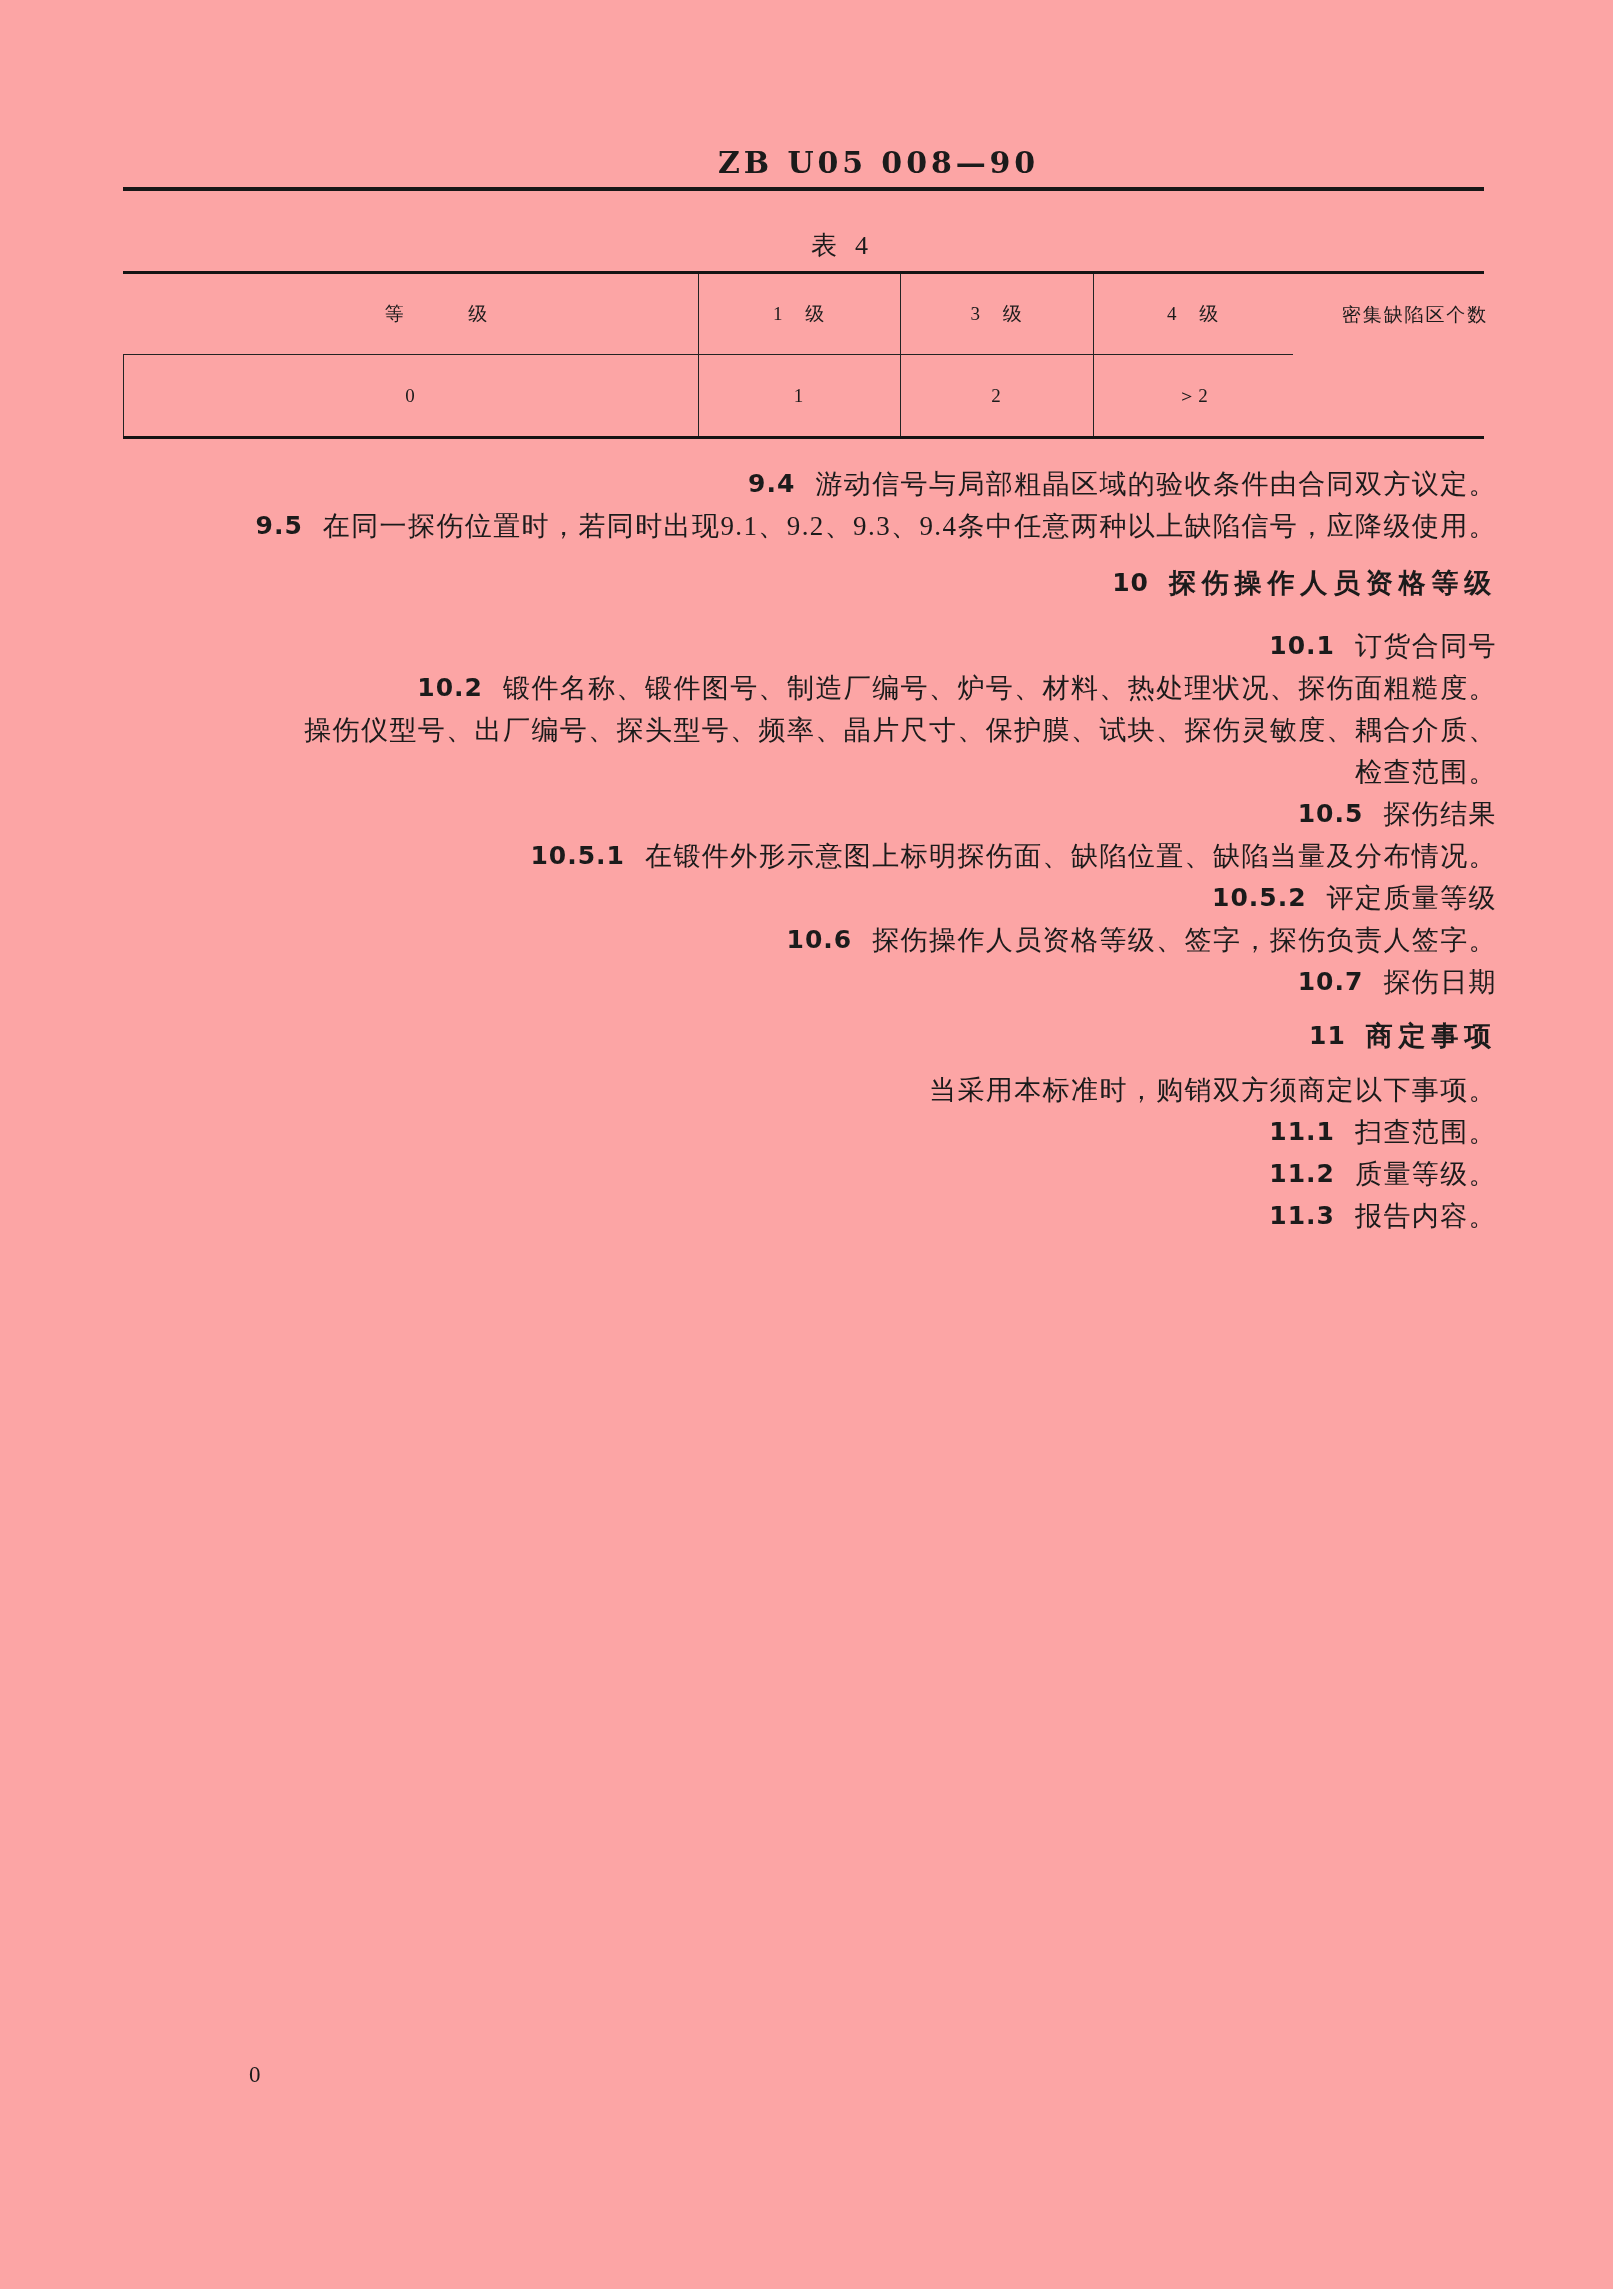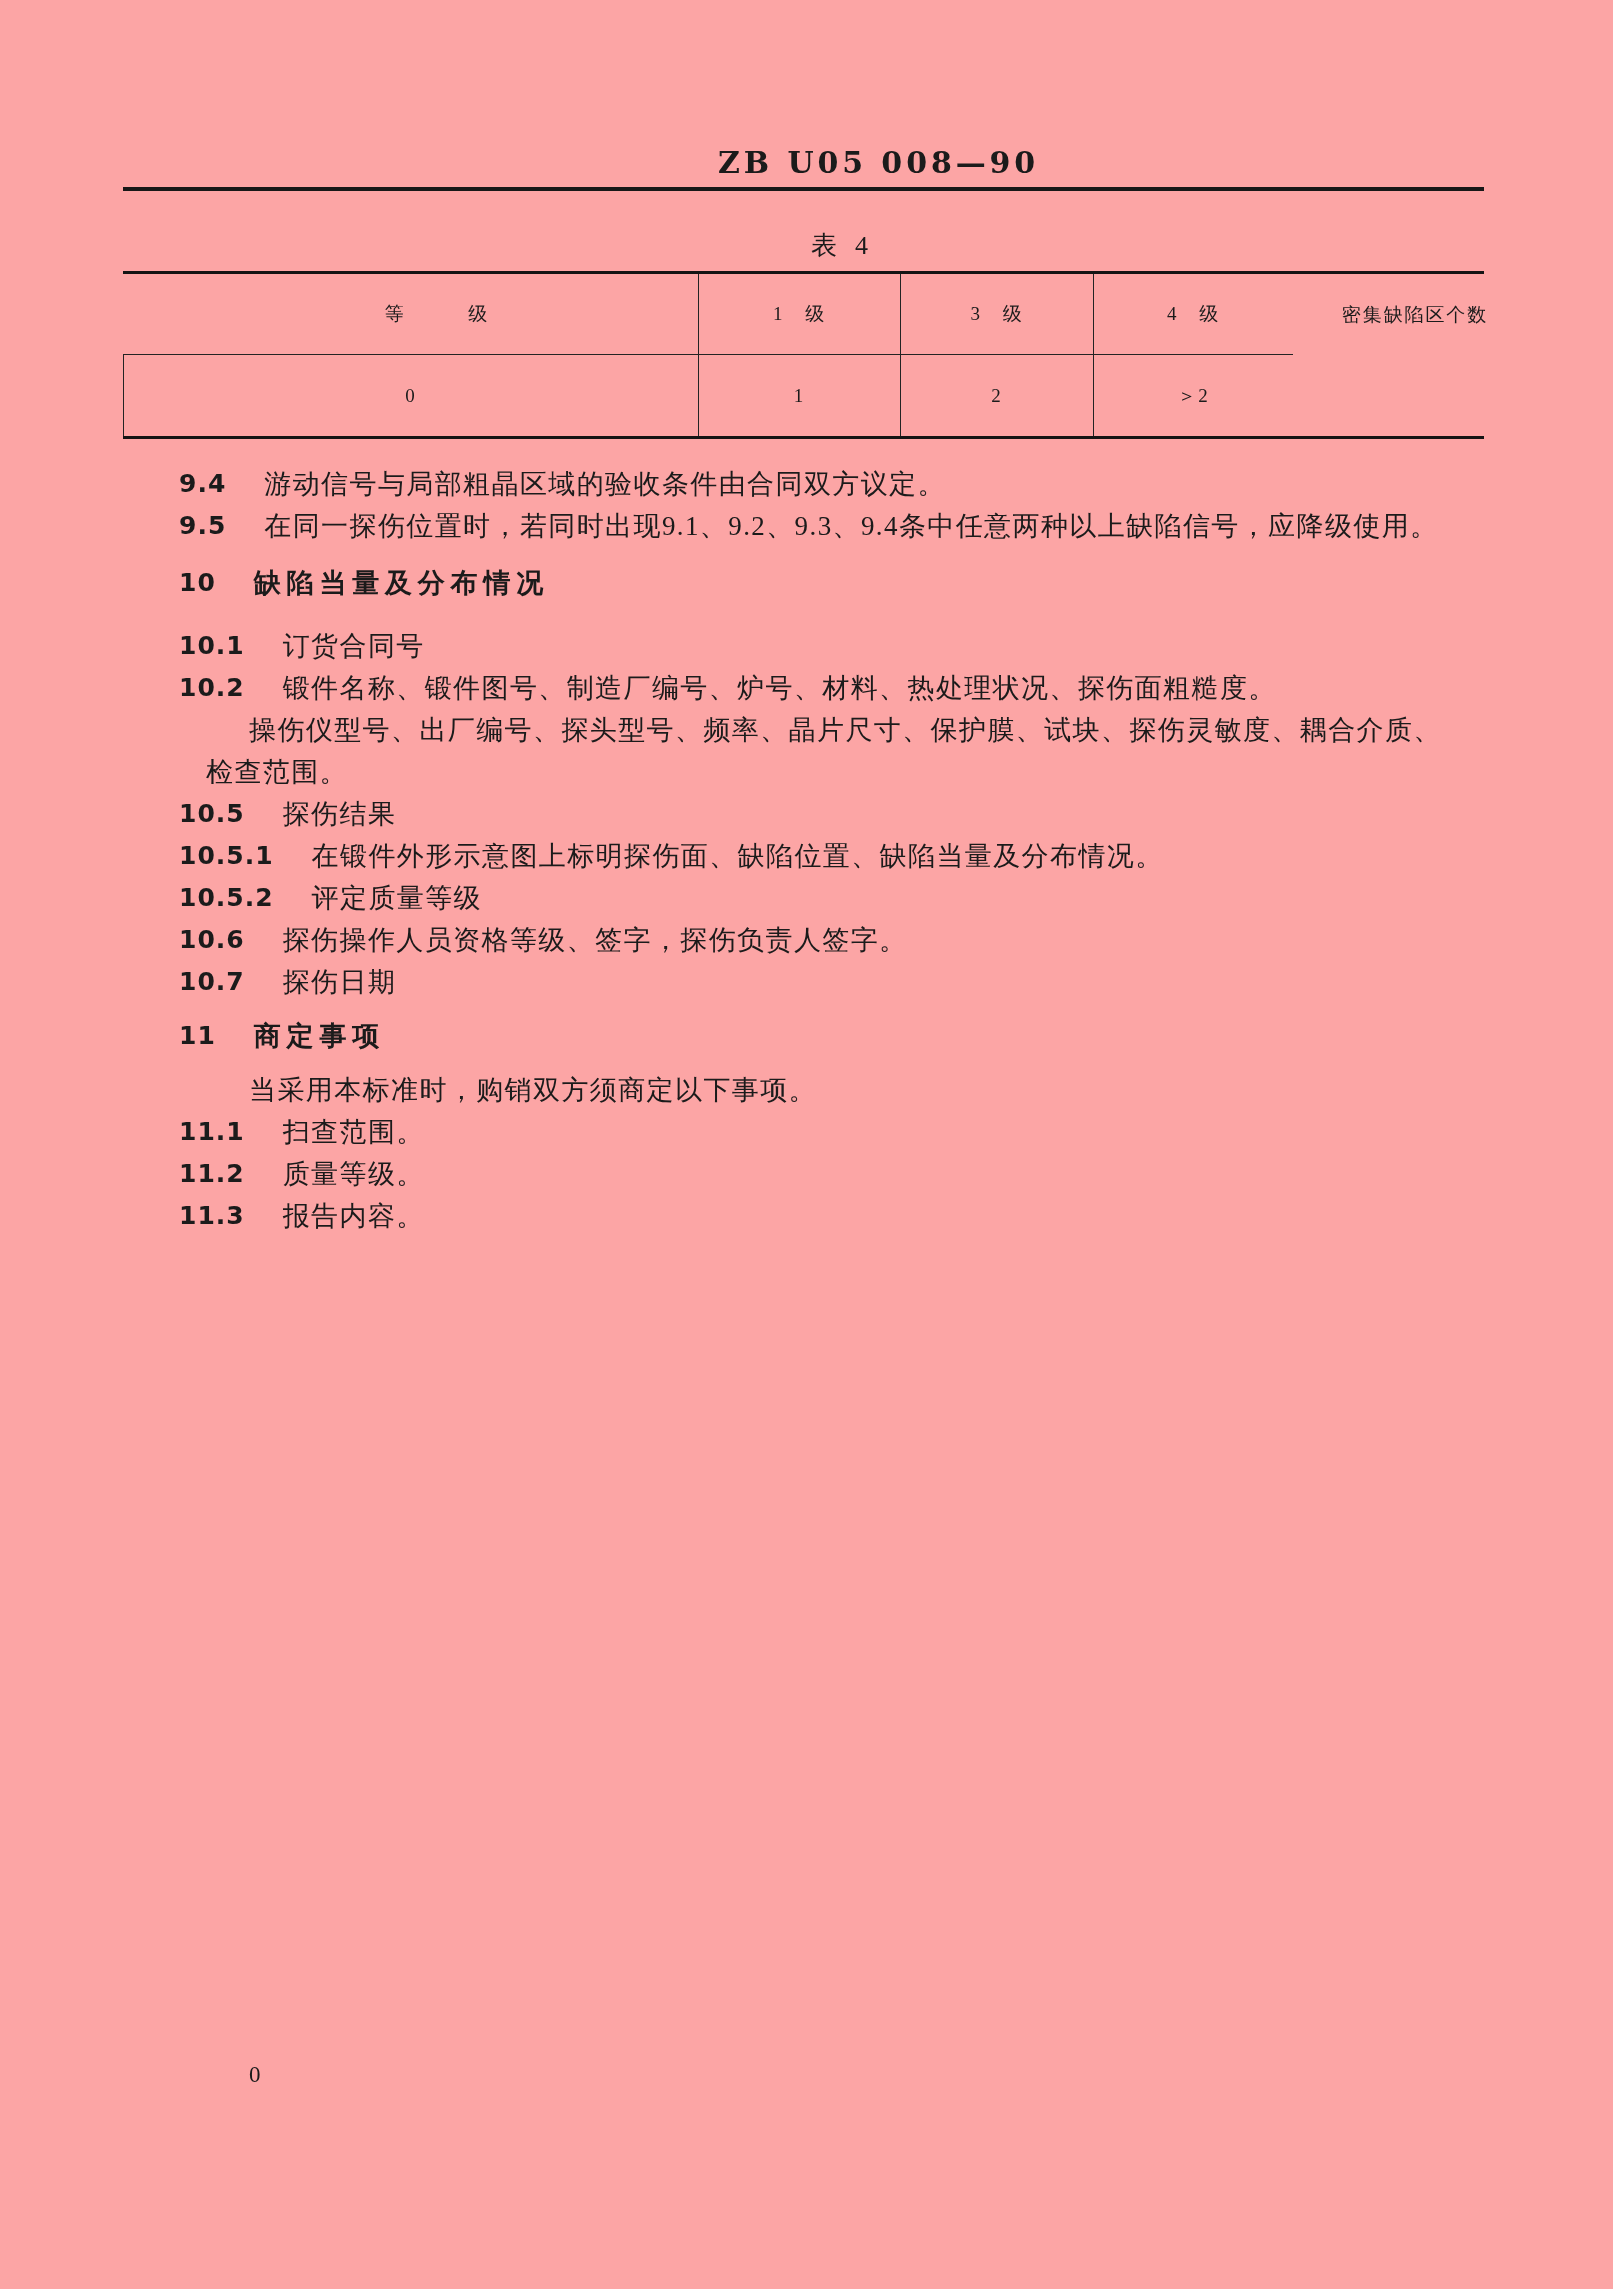--- a/index.html
+++ b/index.html
@@ -59,24 +59,25 @@
   .t4 .hrow{ border-bottom:1.9px solid #232323; }
   .t4 .corner{ padding-left:53px; }
   
   .clauses{
     position:absolute;
     left:179px; top:463px;
     width:1318px;
   }
   .line{
     display:flex;
-    gap:38px;
+    gap:20px;
     height:42px;
     line-height:42px;
     white-space:nowrap;
+    justify-content:flex-end;
   }
   .num{
     font-family:"DejaVu Sans","Liberation Sans",sans-serif;
     font-weight:bold;
     font-size:25px;
     letter-spacing:1px;
   }
   .txt{
     font-size:27px;
     letter-spacing:1.4px;
@@ -127,21 +128,21 @@
       <span class="txt">游动信号与局部粗晶区域的验收条件由合同双方议定。</span>
     </div>
 
     <div class="line">
       <span class="num">9.5</span>
       <span class="txt">在同一探伤位置时，若同时出现9.1、9.2、9.3、9.4条中任意两种以上缺陷信号，应降级使用。</span>
     </div>
 
     <div class="line heading">
       <span class="num">10</span>
-      <span class="txt">缺陷当量及分布情况</span>
+      <span class="txt">探伤操作人员资格等级</span>
     </div>
 
     <div class="line">
       <span class="num">10.1</span>
       <span class="txt">订货合同号</span>
     </div>
 
     <div class="line">
       <span class="num">10.2</span>
       <span class="txt">锻件名称、锻件图号、制造厂编号、炉号、材料、热处理状况、探伤面粗糙度。</span>

